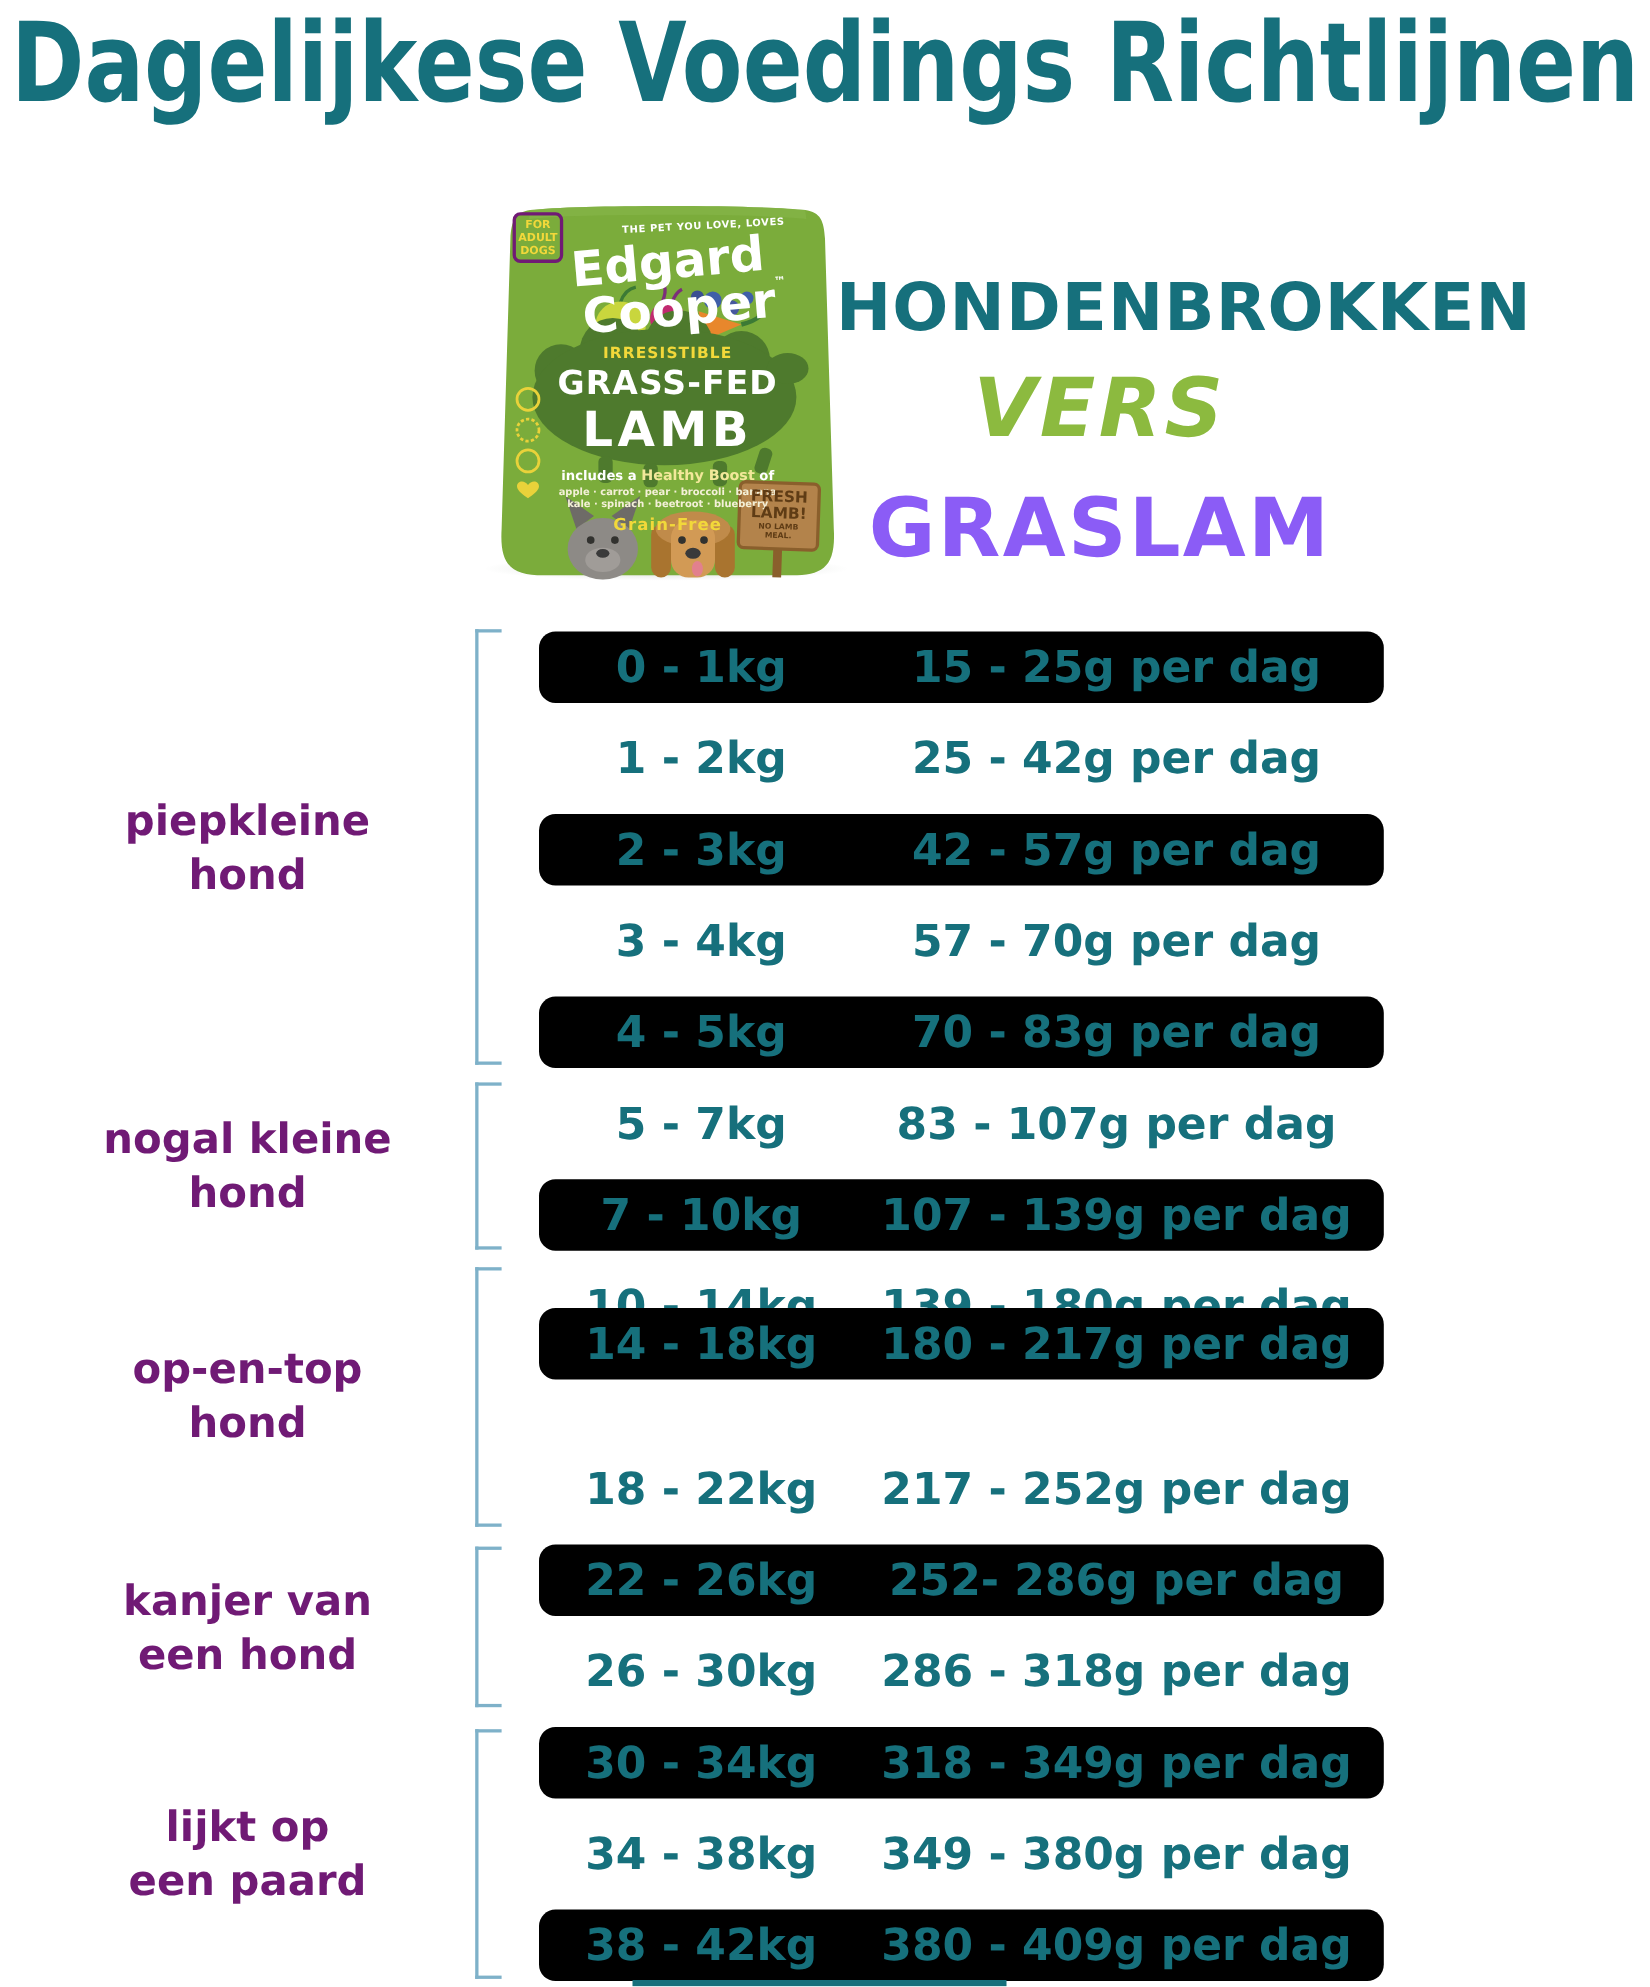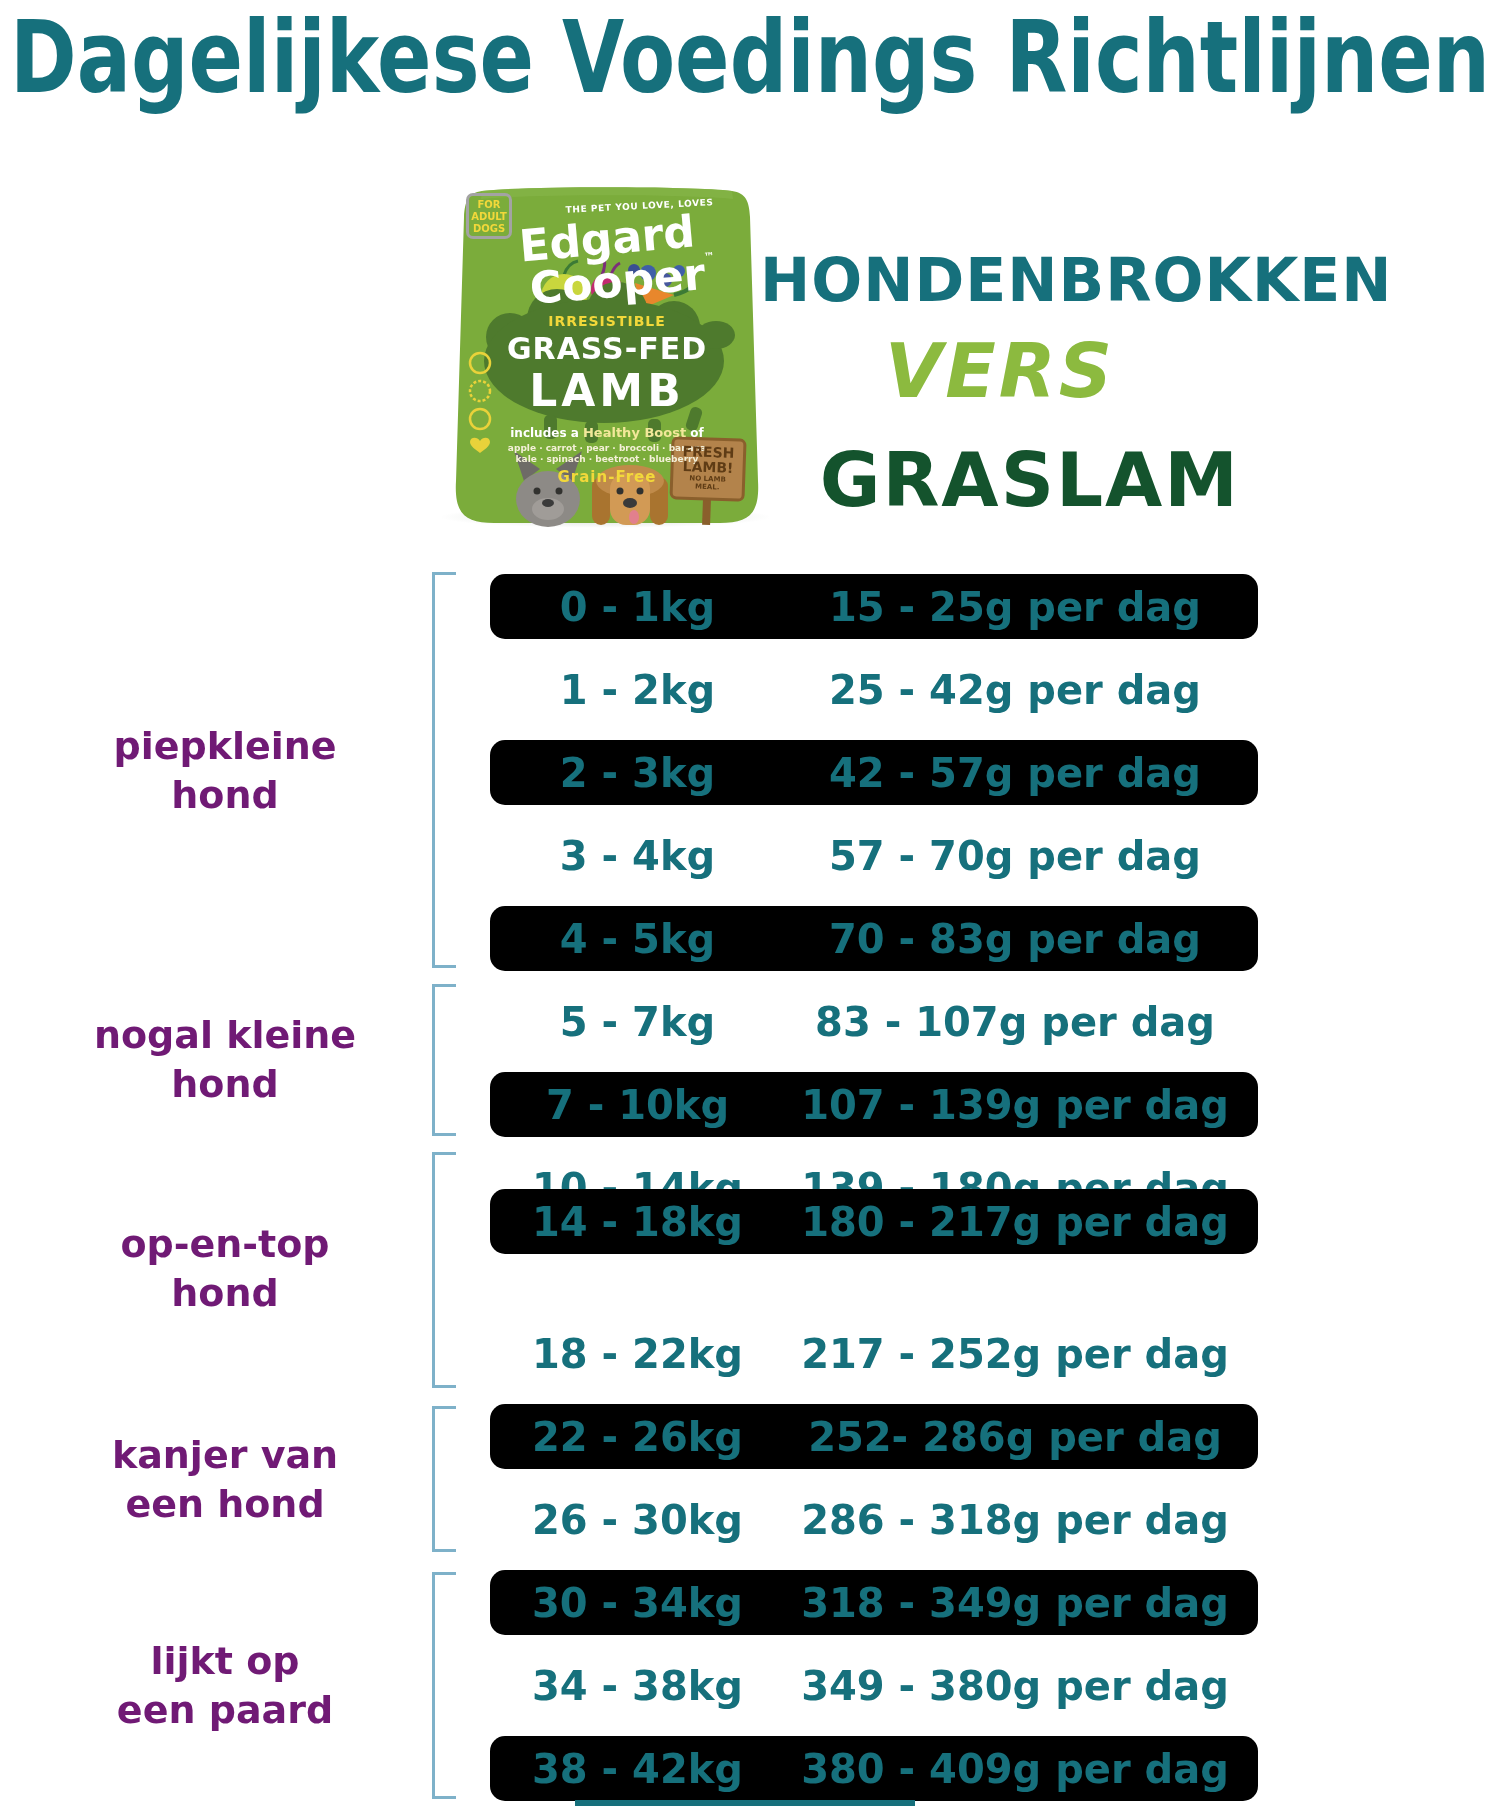--- a/index.html
+++ b/index.html
@@ -6,29 +6,29 @@
   #canvas{position:relative;width:1500px;height:1806px;background:#ffffff;overflow:hidden;
           font-family:"DejaVu Sans",sans-serif;}
 
   
   .title-svg{position:absolute;left:0;top:0;}
 
   
   .hline{position:absolute;left:760px;width:480px;text-align:center;font-weight:bold;}
   .h1{top:245px;font-size:60px;letter-spacing:1px;color:#16707c;}
   .h2{top:328px;font-size:74px;letter-spacing:3px;color:#8cba3f;font-style:italic;}
-  .h3{top:437px;font-size:74px;letter-spacing:2px;color:#14532d;text-align:right;}
+  .h3{top:437px;font-size:74px;letter-spacing:2px;color:#8b5cf6;}
 
   
   .bag{position:absolute;left:452px;top:185px;width:310px;height:342px;}
   .bag-shadow{position:absolute;left:438px;top:506px;width:335px;height:22px;
       background:radial-gradient(ellipse at center, rgba(110,125,110,0.30) 0%, rgba(110,125,110,0) 70%);}
   .bag svg.bagart{position:absolute;left:0;top:0;width:310px;height:342px;}
   .bag .ov{position:absolute;text-align:center;font-weight:bold;}
-  .badge{left:14px;top:8px;width:46px;height:46px;border:3px solid #a3a3a3;border-radius:7px;
+  .badge{left:14px;top:8px;width:46px;height:46px;border:3px solid #701a75;border-radius:7px;
          color:#f2d83a;font-size:10px;line-height:12px;padding-top:3px;box-sizing:border-box;}
   .tagline{left:75px;top:16px;width:225px;color:#ffffff;font-size:9px;letter-spacing:0.6px;transform:rotate(-3deg);}
   .brand1{left:0;top:28px;width:100%;color:#ffffff;font-size:44px;transform:rotate(-5deg);}
   .brand2{left:16px;top:70px;width:100%;color:#ffffff;font-size:44px;transform:rotate(-5deg);}
   .brand2 .tm{font-size:11px;vertical-align:28px;}
   .kicker{left:0;top:128px;width:100%;color:#f2d83a;font-size:14px;letter-spacing:1px;}
   .flavor1{left:0;top:146px;width:100%;color:#ffffff;font-size:30px;letter-spacing:1px;}
   .flavor2{left:0;top:180px;width:100%;color:#ffffff;font-size:44px;letter-spacing:4px;}
   .boost{left:0;top:240px;width:100%;color:#ffffff;font-size:12px;}
   .boost .mid{color:#f2e89a;font-size:13px;}

